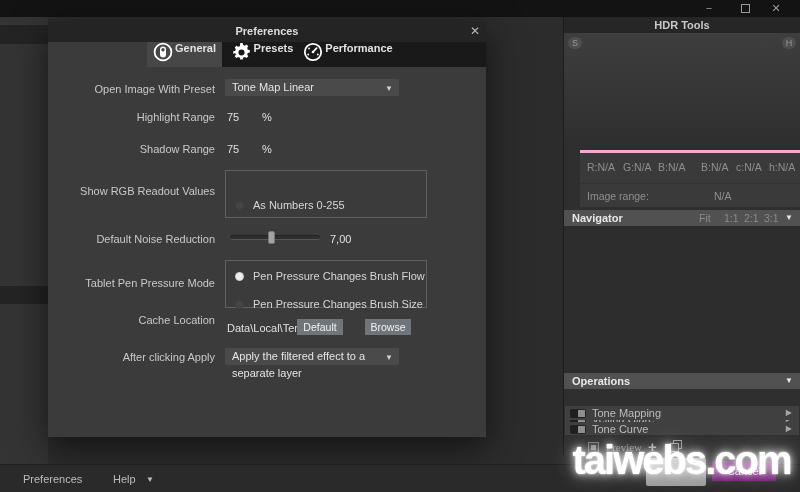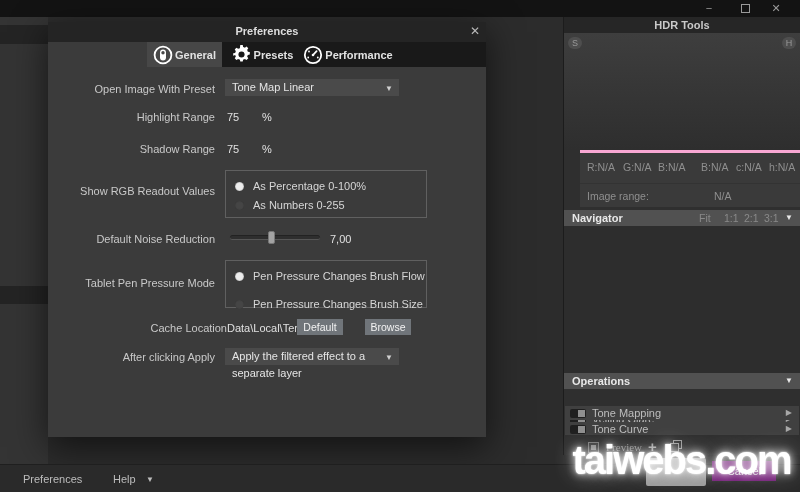--- a/index.html
+++ b/index.html
@@ -20,21 +20,21 @@
   .toolstrip{position:absolute;left:0;width:48px;background:#242424;}
 
   
   #dialog{left:48px;top:22px;width:438px;height:415px;background:#3b3b3b;
           box-shadow:0 10px 34px rgba(0,0,0,.6);}
   #dlg-header{position:absolute;left:0;top:0;width:438px;height:20px;background:#242424;}
   #dlg-title{position:absolute;left:0;right:0;top:3px;text-align:center;color:#dedede;
              font-weight:bold;font-size:11px;}
   #dlg-close{position:absolute;right:6px;top:2px;color:#b9b9b9;font-size:12px;cursor:default;}
   #tabbar{position:absolute;left:99px;top:20px;width:339px;height:25px;background:#191919;display:flex;}
-  .tab{height:25px;display:flex;align-items:center;justify-content:center;gap:2px;
+  .tab{height:25px;display:flex;align-items:flex-start;justify-content:center;gap:2px;
        color:#e2e2e2;font-weight:bold;font-size:11px;}
   .tab.selected{background:#474747;}
   .tab svg{display:block;}
 
   .frow-label{position:absolute;left:0;width:167px;text-align:right;color:#c9c9c9;font-size:11px;}
   .dropdown{position:absolute;left:177px;width:174px;height:17px;background:#4a4a4a;
             color:#e5e5e5;line-height:17px;padding-left:7px;font-size:11px;}
   .dropdown .dd-arrow{position:absolute;right:6px;top:1px;font-size:8px;color:#d0d0d0;}
   .plainval{position:absolute;color:#e0e0e0;font-size:11px;}
   .groupbox{position:absolute;left:177px;width:202px;height:48px;border:1px solid #606060;}
@@ -157,24 +157,20 @@
     <div class="frow-label" style="top:89px;">Highlight Range</div>
     <div class="plainval" style="left:179px;top:89px;">75</div>
     <div class="plainval" style="left:214px;top:89px;">%</div>
 
     <div class="frow-label" style="top:121px;">Shadow Range</div>
     <div class="plainval" style="left:179px;top:121px;">75</div>
     <div class="plainval" style="left:214px;top:121px;">%</div>
 
     <div class="frow-label" style="top:163px;">Show RGB Readout Values</div>
     <div class="groupbox" style="top:148px;">
-      <div class="radio-row" style="top:8px;">
-        <span class="radio selected"></span>
-        <span class="radio-label">As Percentage 0-100%</span>
-      </div>
       <div class="radio-row" style="top:27px;">
         <span class="radio"></span>
         <span class="radio-label">As Numbers 0-255</span>
       </div>
     </div>
 
     <div class="frow-label" style="top:211px;">Default Noise Reduction</div>
     <div id="slider-track">
       <div id="slider-knob"></div>
     </div>
@@ -185,21 +181,21 @@
       <div class="radio-row" style="top:8px;">
         <span class="radio selected"></span>
         <span class="radio-label">Pen Pressure Changes Brush Flow</span>
       </div>
       <div class="radio-row" style="top:36px;">
         <span class="radio"></span>
         <span class="radio-label">Pen Pressure Changes Brush Size</span>
       </div>
     </div>
 
-    <div class="frow-label" style="top:300px;margin-left:12px;">Cache Location</div>
+    <div class="frow-label" style="top:292px;">Cache Location</div>
     <div class="plainval" style="left:179px;top:300px;">Data\Local\Temp</div>
     <div class="smallbtn" style="left:249px;top:297px;">Default</div>
     <div class="smallbtn" style="left:317px;top:297px;">Browse</div>
 
     <div class="frow-label" style="top:329px;">After clicking Apply</div>
     <div class="dropdown" style="top:326px;">
       <span>Apply the filtered effect to a separate layer</span>
       <span class="dd-arrow">▼</span>
     </div>
   </div>

